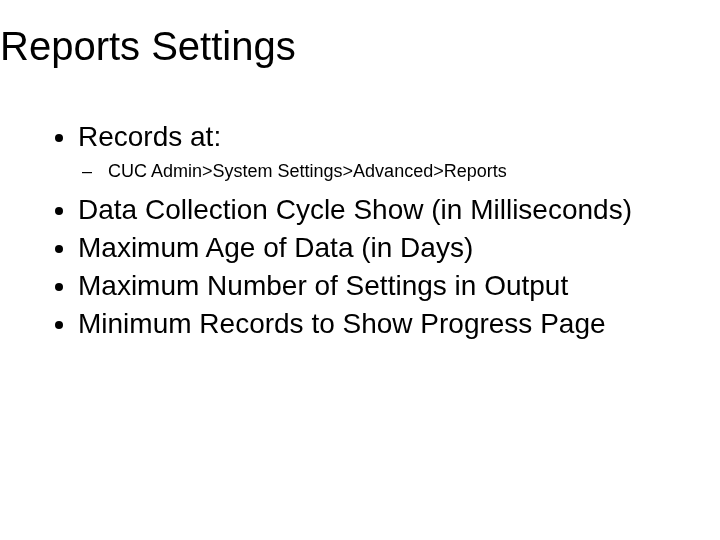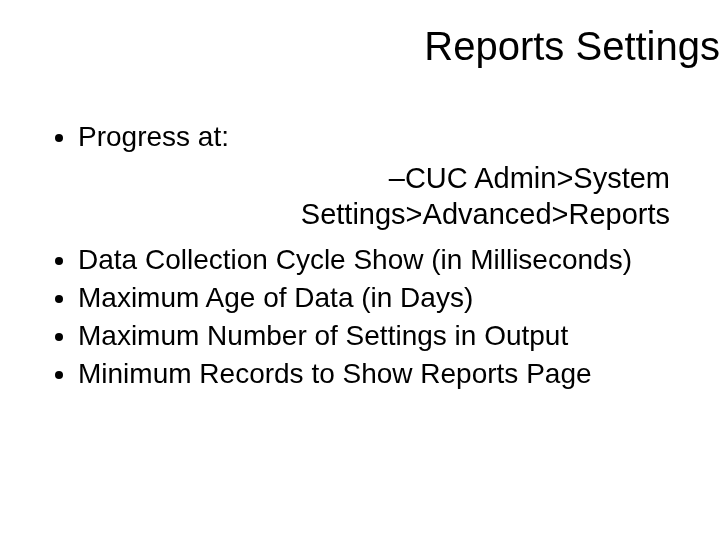--- a/index.html
+++ b/index.html
@@ -15,21 +15,21 @@
     width: 720px;
     height: 540px;
     position: relative;
     box-sizing: border-box;
   }
   .title {
     position: absolute;
     top: 24px;
     left: 0;
     width: 720px;
-    text-align: right;
+    text-align: left;
     font-size: 40px;
     font-weight: 400;
   }
   .body {
     position: absolute;
     top: 120px;
     left: 50px;
     width: 620px;
   }
   ul.level1 {
@@ -42,45 +42,44 @@
     line-height: 1.22;
     margin: 0 0 4px 0;
     font-weight: 400;
   }
   ul.level2 {
     list-style: none;
     margin: 6px 0 10px 0;
     padding-left: 30px;
   }
   ul.level2 > li {
-    font-size: 29px;
+    font-size: 18px;
     line-height: 1.25;
     font-weight: 400;
-    text-align: right;
   }
   ul.level2 > li::before {
     content: "–";
     display: inline-block;
     width: 26px;
     margin-left: -26px;
   }
 </style>
 </head>
 <body>
 
 <div class="slide">
   <div class="title">Reports Settings</div>
 
   <div class="body">
     <ul class="level1">
       <li>
-        <span>Progress at:</span>
+        <span>Records at:</span>
         <ul class="level2">
           <li>CUC Admin&gt;System Settings&gt;Advanced&gt;Reports</li>
         </ul>
       </li>
       <li>Data Collection Cycle Show (in Milliseconds)</li>
       <li>Maximum Age of Data (in Days)</li>
       <li>Maximum Number of Settings in Output</li>
-      <li>Minimum Records to Show Reports Page</li>
+      <li>Minimum Records to Show Progress Page</li>
     </ul>
   </div>
 </div>
 
 </body></html>

